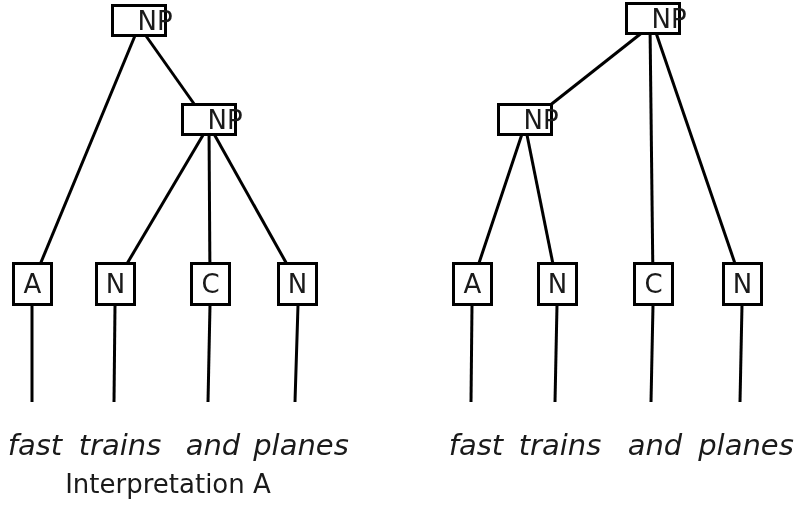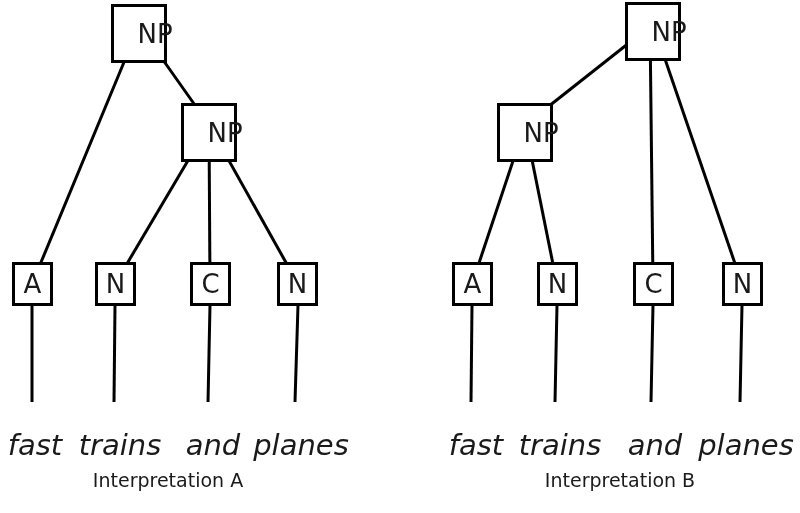--- a/index.html
+++ b/index.html
@@ -29,39 +29,39 @@
     box-sizing: border-box;
     border: 3px solid #000000;
     background: #ffffff;
     color: #1a1a1a;
     display: flex;
     align-items: center;
     justify-content: center;
     font-size: 26px;
     line-height: 1;
   }
-  .np-box { width: 56px; height: 59px; padding-left: 32px; }
+  .np-box { width: 56px; height: 33px; padding-left: 32px; }
   .leaf-box { width: 41px; height: 44px; }
   .word {
     position: absolute;
     z-index: 2;
     top: 408px;
     transform: translateX(-50%);
     font-style: italic;
     font-size: 29px;
     color: #1a1a1a;
     white-space: nowrap;
     margin-top: 20px;
   }
   .caption {
     position: absolute;
     z-index: 2;
     top: 469px;
     transform: translateX(-50%);
-    font-size: 19px;
+    font-size: 26px;
     color: #1a1a1a;
     white-space: nowrap;
   }
 </style>
 </head>
 <body>
 
 <div id="canvas">
 
   <svg class="edges" viewBox="0 0 800 513" xmlns="http://www.w3.org/2000/svg">
@@ -110,15 +110,14 @@
   <div class="node-box leaf-box" style="left:452px; top:262px;">A</div>
   <div class="node-box leaf-box" style="left:537px; top:262px;">N</div>
   <div class="node-box leaf-box" style="left:633px; top:262px;">C</div>
   <div class="node-box leaf-box" style="left:722px; top:262px;">N</div>
 
   <div class="word" style="left:476px;">fast</div>
   <div class="word" style="left:560px;">trains</div>
   <div class="word" style="left:655px;">and</div>
   <div class="word" style="left:746px;">planes</div>
 
-  <div class="caption" style="left:620px;">Interpretation B</div>
 
 </div>
 
 </body></html>

